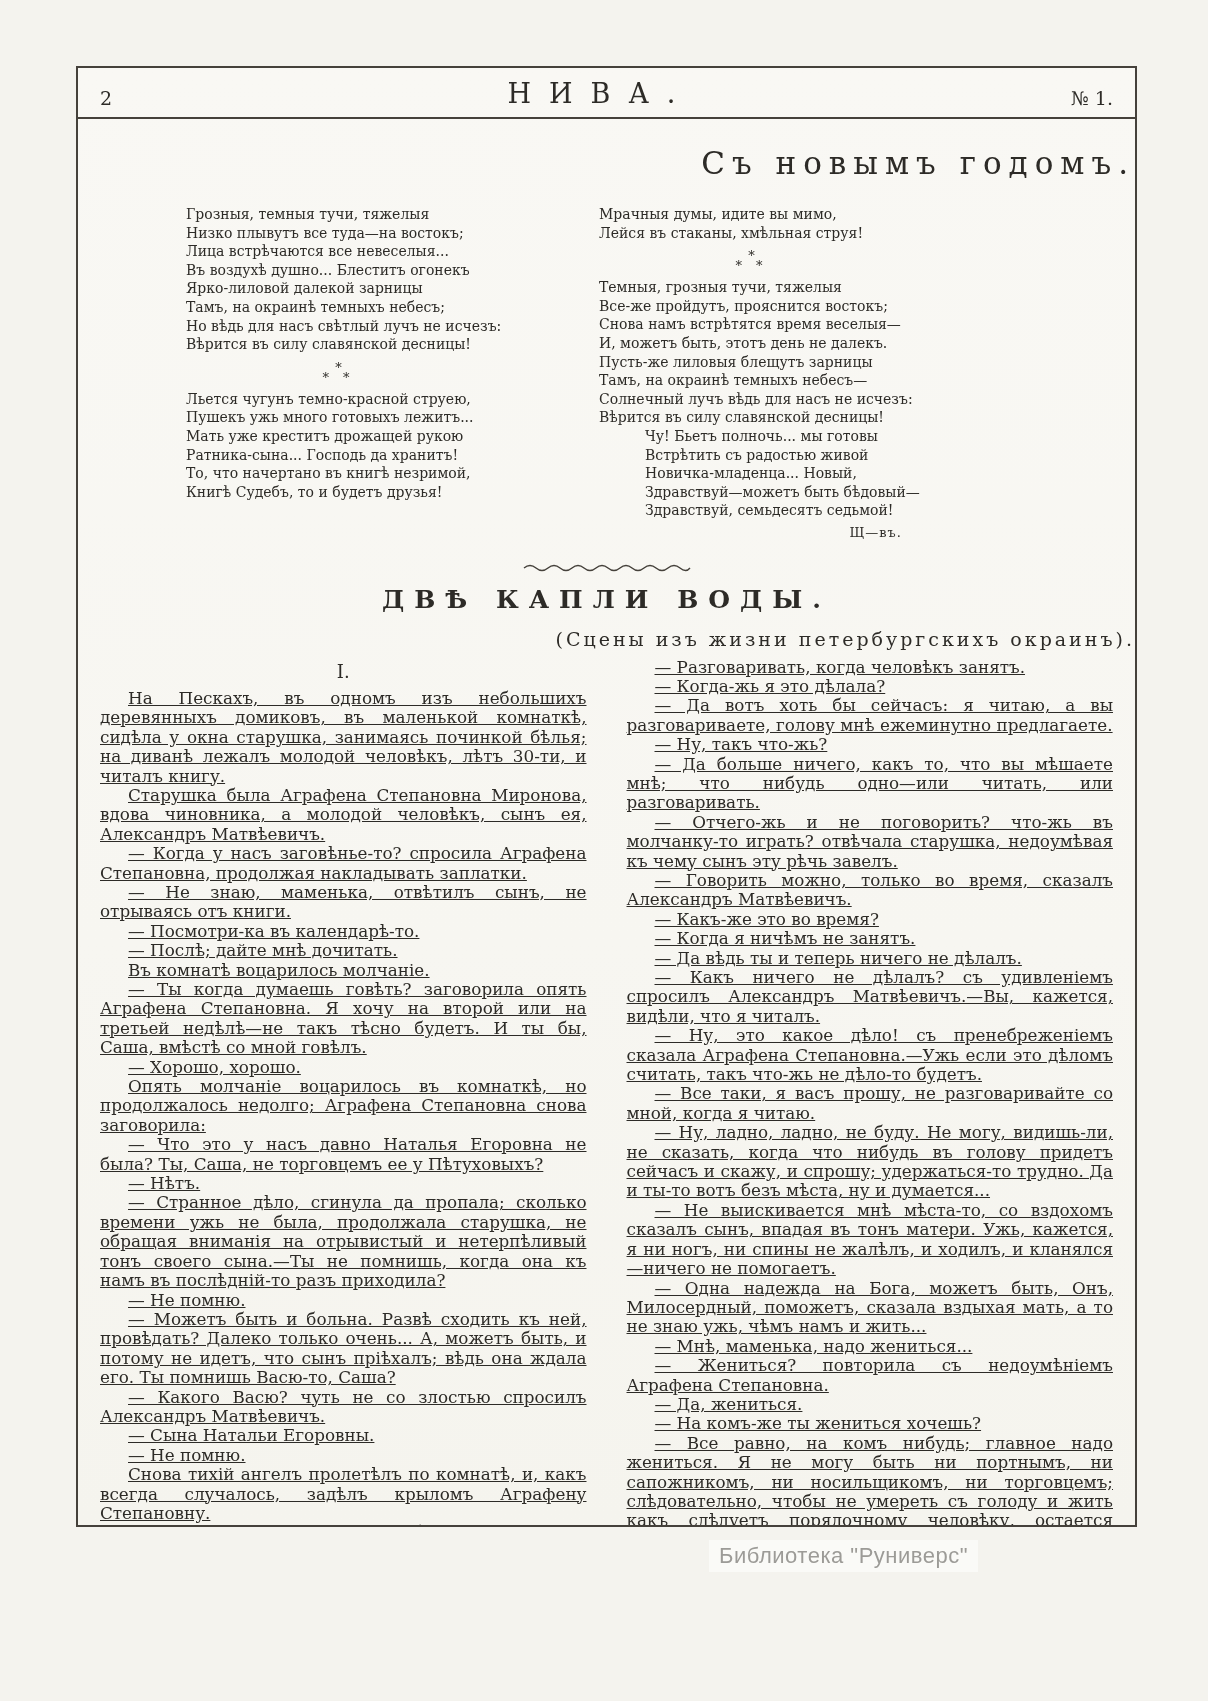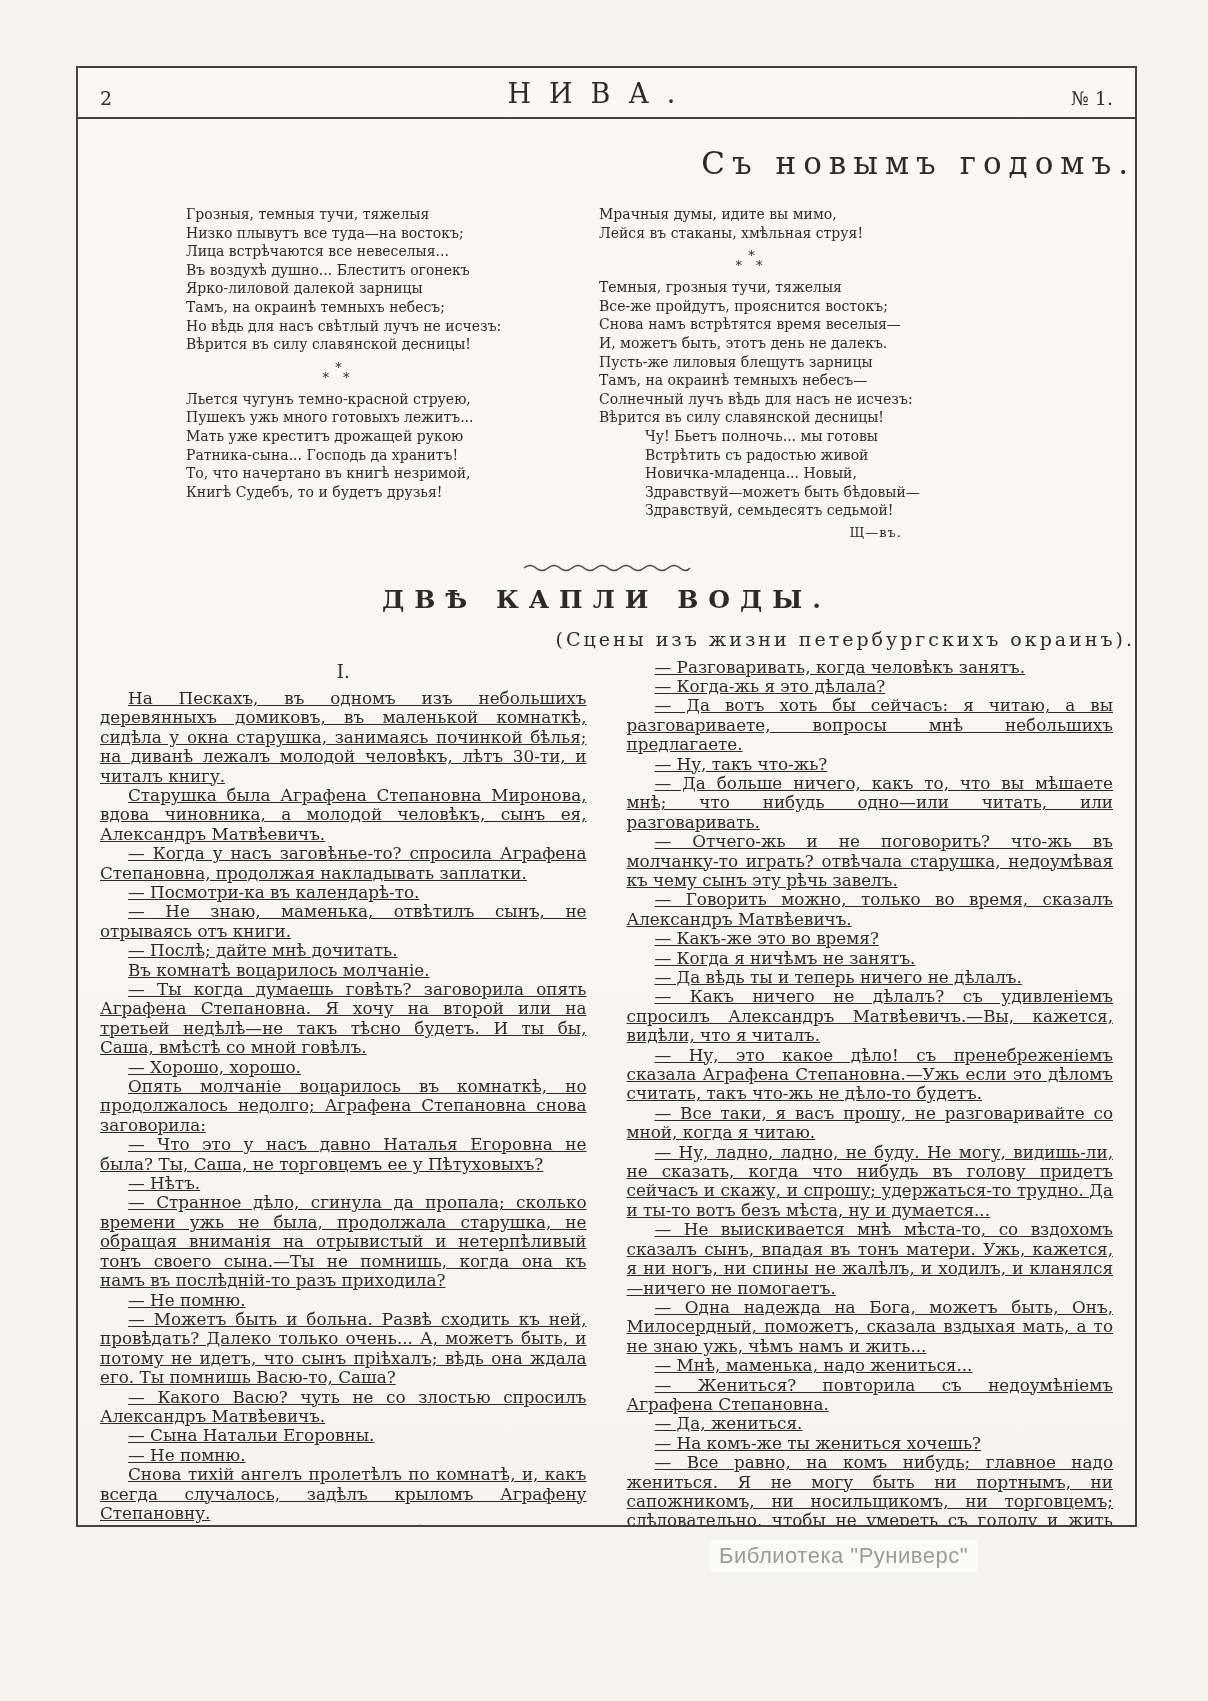--- a/index.html
+++ b/index.html
@@ -162,22 +162,22 @@
     <div class="story-subtitle">(Сцены изъ жизни петербургскихъ окраинъ).</div>
 
     <div class="story-columns">
       <div class="story-col">
         <div class="chapter-number">I.</div>
         <div>
 
         <p class="para">На Пескахъ, въ одномъ изъ небольшихъ деревянныхъ домиковъ, въ маленькой комнаткѣ, сидѣла у окна старушка, занимаясь починкой бѣлья; на диванѣ лежалъ молодой человѣкъ, лѣтъ 30-ти, и читалъ книгу.</p>
             <p class="para">Старушка была Аграфена Степановна Миронова, вдова чиновника, а молодой человѣкъ, сынъ ея, Александръ Матвѣевичъ.</p>
             <p class="para">— Когда у насъ заговѣнье-то? спросила Аграфена Степановна, продолжая накладывать заплатки.</p>
+            <p class="para">— Не знаю, маменька, отвѣтилъ сынъ, не отрываясь отъ книги.</p>
             <p class="para">— Посмотри-ка въ календарѣ-то.</p>
-            <p class="para">— Не знаю, маменька, отвѣтилъ сынъ, не отрываясь отъ книги.</p>
             <p class="para">— Послѣ; дайте мнѣ дочитать.</p>
             <p class="para">Въ комнатѣ воцарилось молчаніе.</p>
             <p class="para">— Ты когда думаешь говѣть? заговорила опять Аграфена Степановна. Я хочу на второй или на третьей недѣлѣ—не такъ тѣсно будетъ. И ты бы, Саша, вмѣстѣ со мной говѣлъ.</p>
             <p class="para">— Хорошо, хорошо.</p>
             <p class="para">Опять молчаніе воцарилось въ комнаткѣ, но продолжалось недолго; Аграфена Степановна снова заговорила:</p>
             <p class="para">— Что это у насъ давно Наталья Егоровна не была? Ты, Саша, не торговцемъ ее у Пѣтуховыхъ?</p>
             <p class="para">— Нѣтъ.</p>
             <p class="para">— Странное дѣло, сгинула да пропала; сколько времени ужь не была, продолжала старушка, не обращая вниманія на отрывистый и нетерпѣливый тонъ своего сына.—Ты не помнишь, когда она къ намъ въ послѣдній-то разъ приходила?</p>
             <p class="para">— Не помню.</p>
             <p class="para">— Можетъ быть и больна. Развѣ сходить къ ней, провѣдать? Далеко только очень... А, можетъ быть, и потому не идетъ, что сынъ пріѣхалъ; вѣдь она ждала его. Ты помнишь Васю-то, Саша?</p>
@@ -186,21 +186,21 @@
             <p class="para">— Не помню.</p>
             <p class="para">Снова тихій ангелъ пролетѣлъ по комнатѣ, и, какъ всегда случалось, задѣлъ крыломъ Аграфену Степановну.</p>
             <p class="para">— Что это прачка долго бѣлья не несетъ, заговорила старушка.</p>
           </div>
       </div>
       <div class="story-col">
         <div>
 
         <p class="para">— Разговаривать, когда человѣкъ занятъ.</p>
             <p class="para">— Когда-жь я это дѣлала?</p>
-            <p class="para">— Да вотъ хоть бы сейчасъ: я читаю, а вы разговариваете, вопросы мнѣ небольшихъ предлагаете.</p>
+            <p class="para">— Да вотъ хоть бы сейчасъ: я читаю, а вы разговариваете, голову мнѣ ежеминутно предлагаете.</p>
             <p class="para">— Ну, такъ что-жь?</p>
             <p class="para">— Да больше ничего, какъ то, что вы мѣшаете мнѣ; что нибудь одно—или читать, или разговаривать.</p>
             <p class="para">— Отчего-жь и не поговорить? что-жь въ молчанку-то играть? отвѣчала старушка, недоумѣвая къ чему сынъ эту рѣчь завелъ.</p>
             <p class="para">— Говорить можно, только во время, сказалъ Александръ Матвѣевичъ.</p>
             <p class="para">— Какъ-же это во время?</p>
             <p class="para">— Когда я ничѣмъ не занятъ.</p>
             <p class="para">— Да вѣдь ты и теперь ничего не дѣлалъ.</p>
             <p class="para">— Какъ ничего не дѣлалъ? съ удивленіемъ спросилъ Александръ Матвѣевичъ.—Вы, кажется, видѣли, что я читалъ.</p>
             <p class="para">— Ну, это какое дѣло! съ пренебреженіемъ сказала Аграфена Степановна.—Ужь если это дѣломъ считать, такъ что-жь не дѣло-то будетъ.</p>
             <p class="para">— Все таки, я васъ прошу, не разговаривайте со мной, когда я читаю.</p>

